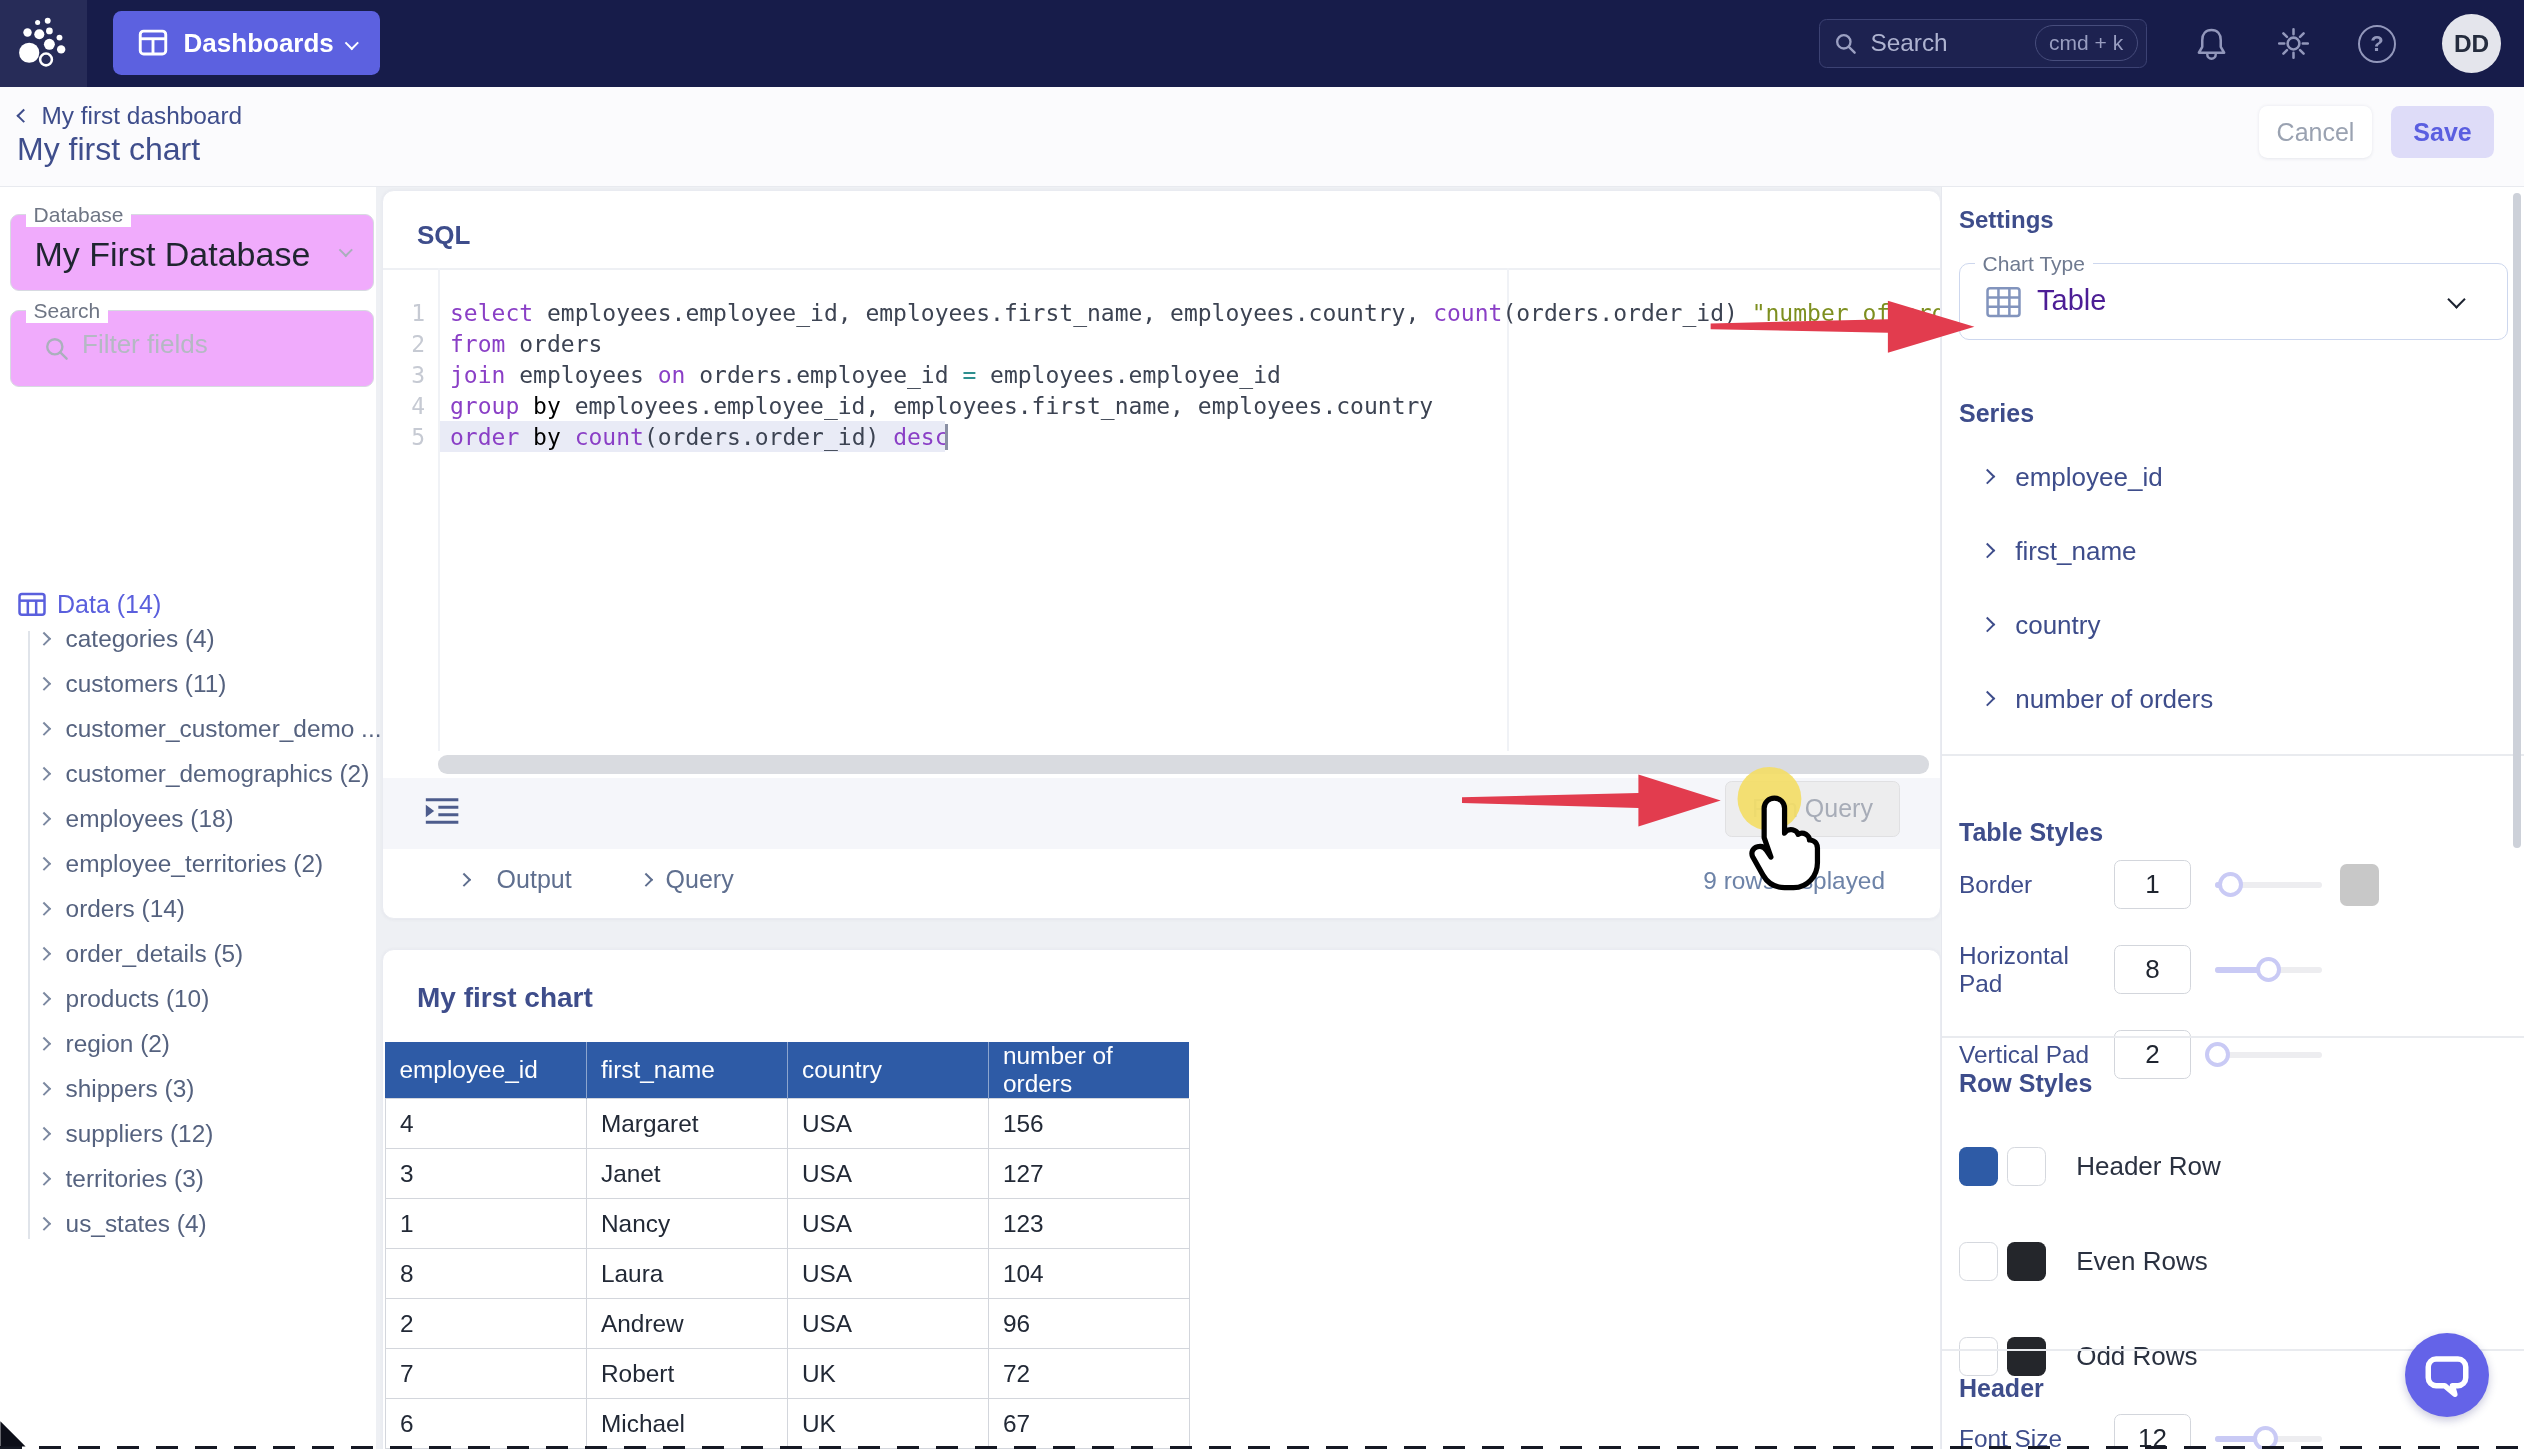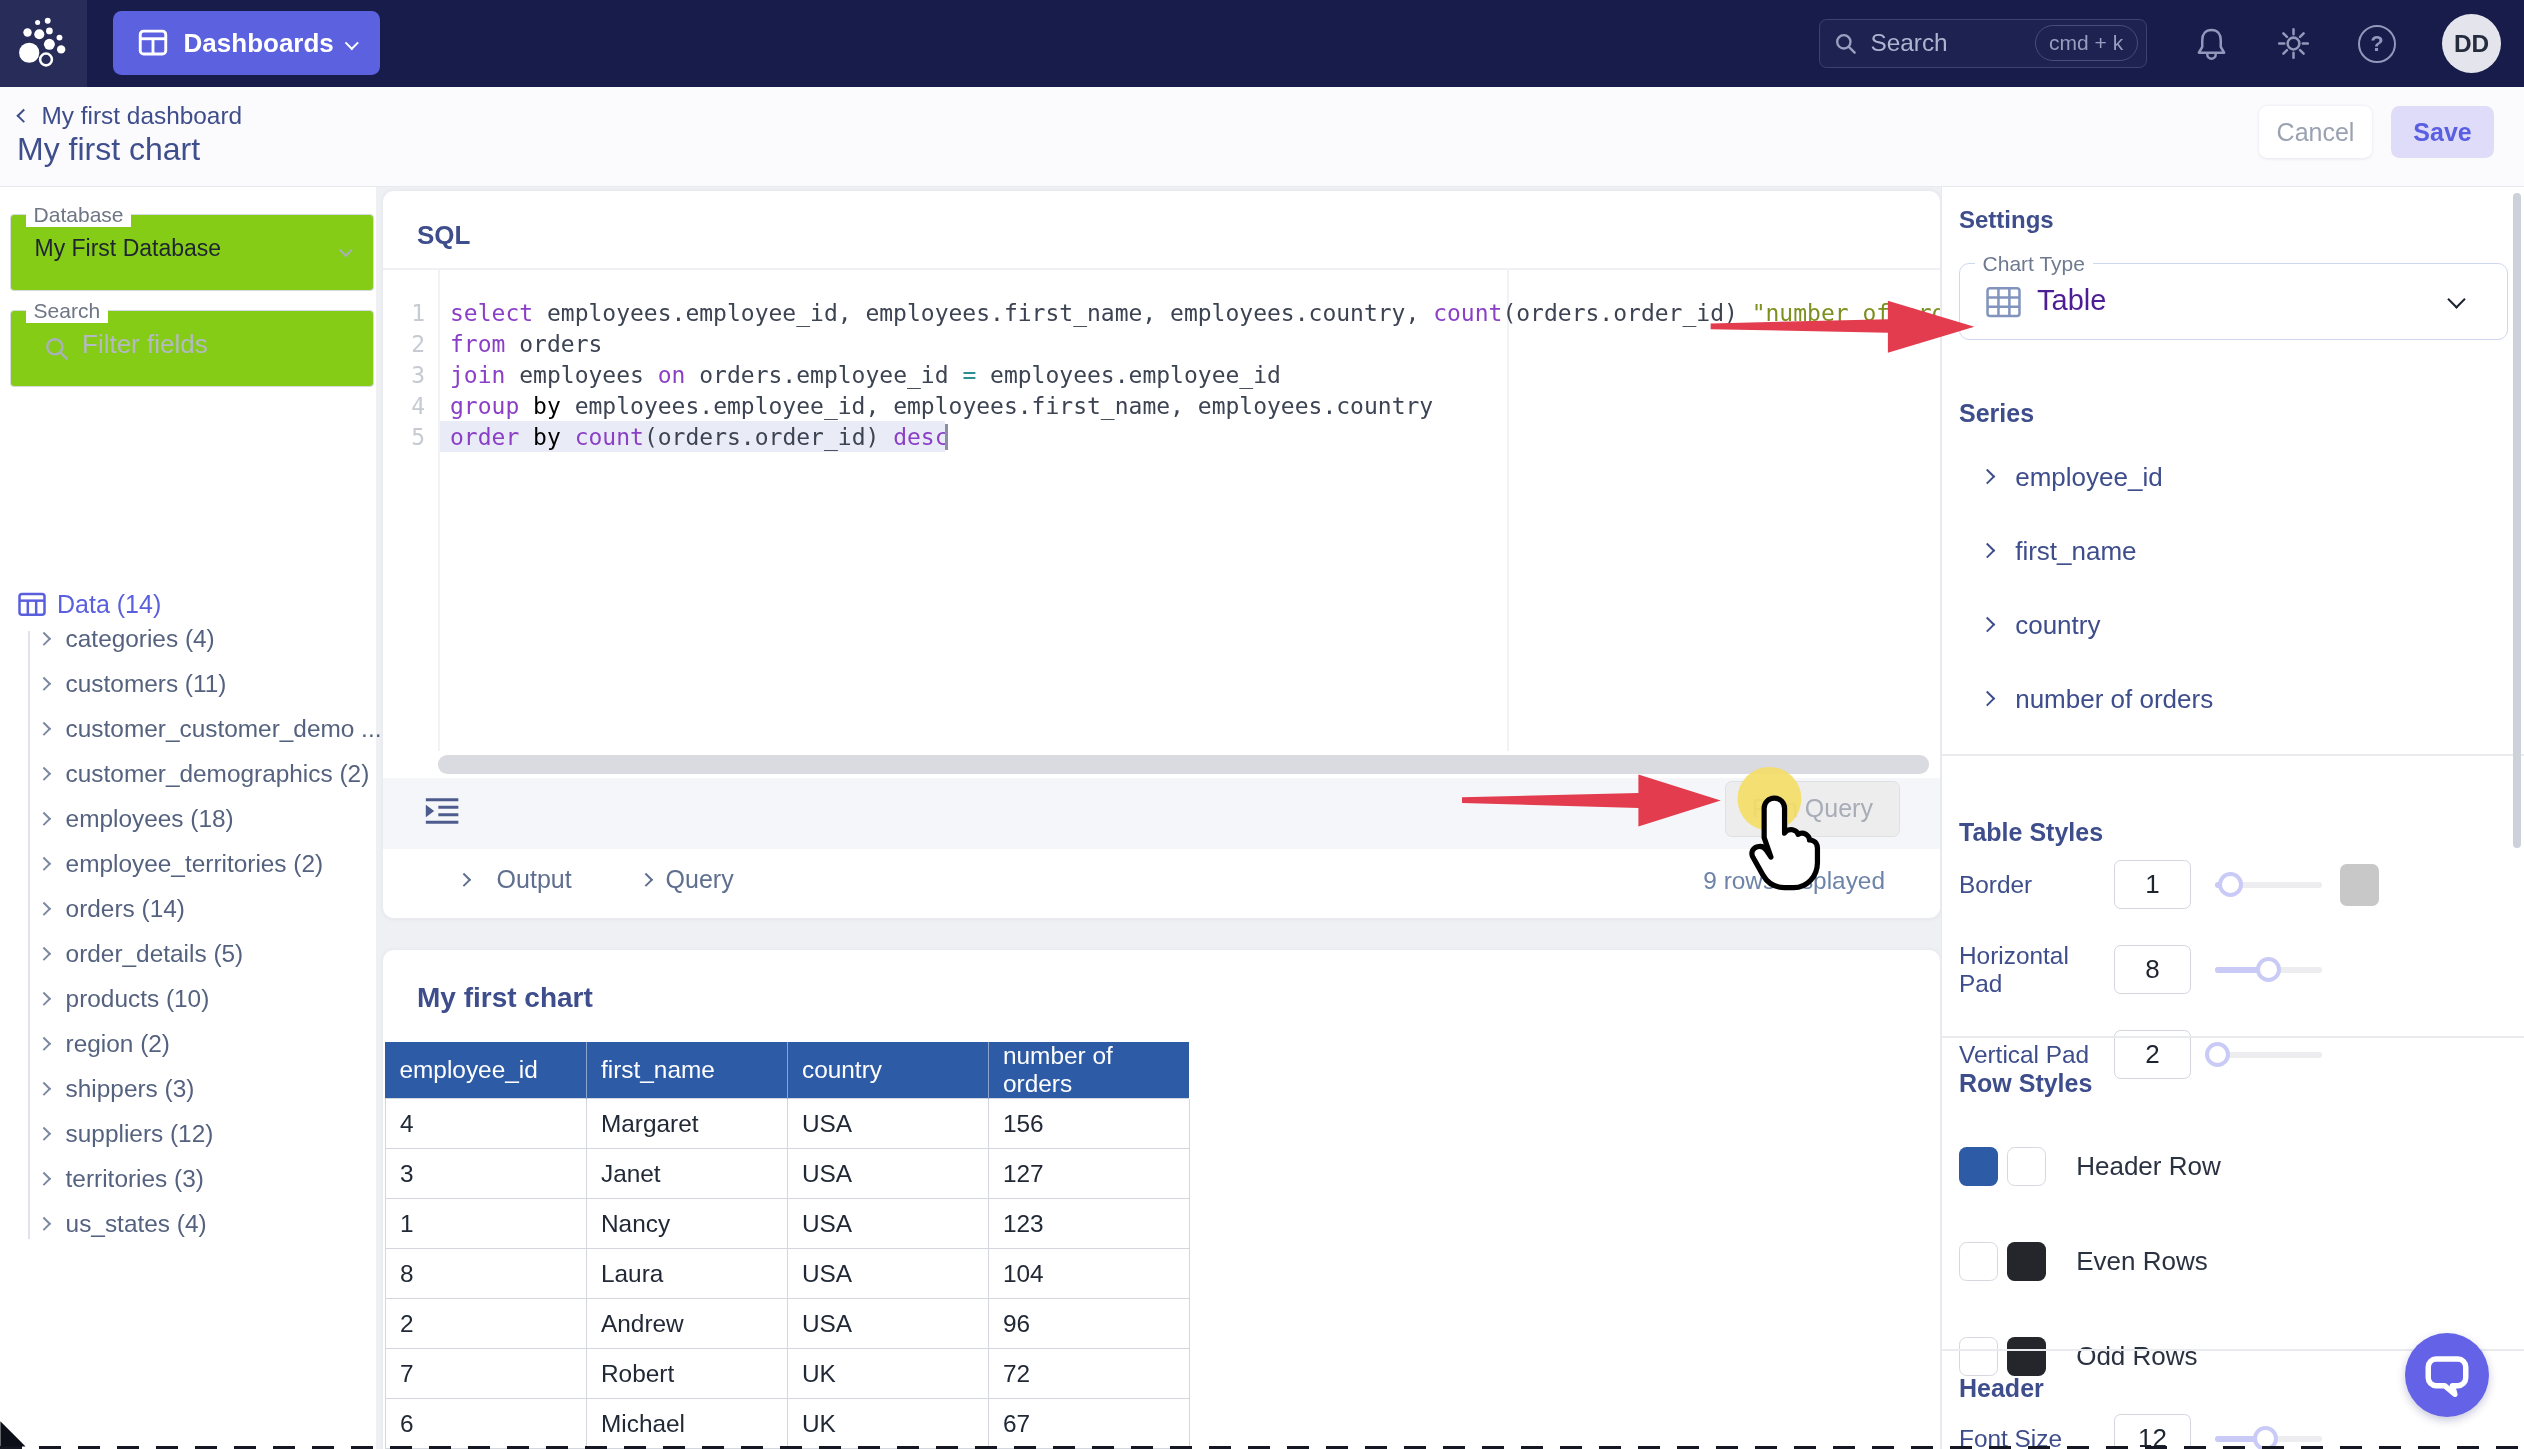--- a/index.html
+++ b/index.html
@@ -27,23 +27,23 @@
 
   
   .chev{display:inline-block;border-right:2.5px solid currentColor;border-bottom:2.5px solid currentColor;width:11px;height:11px;flex:none;}
   .chev.r{transform:rotate(-45deg);}
   .chev.d{transform:rotate(45deg);}
   .chev.l{transform:rotate(135deg);}
   .chev.sm{width:7.6px;height:7.6px;border-width:2.1px;}
 
   
   .sidebar{position:absolute;left:0;top:187px;width:376px;height:1263px;background:#fff;}
-  .fbox{position:absolute;border:1.7px solid #d7dae1;border-radius:4px;background:#84cc16;box-sizing:border-box;}
+  .fbox{position:absolute;border:1.7px solid #d7dae1;border-radius:9px;background:#f0abfc;box-sizing:border-box;}
   .flegend{position:absolute;top:-13.4px;left:15px;background:#fff;padding:0 7.6px;font-size:21px;color:#6e7584;line-height:1.2;}
-  .db-val{position:absolute;left:23.5px;top:20px;font-size:23px;color:#1f2530;}
+  .db-val{position:absolute;left:23.5px;top:20px;font-size:34px;color:#1f2530;}
   .fbox .chev-right{position:absolute;right:22px;top:30px;color:#a9afbb;}
   .filter-input{position:absolute;left:69px;top:17px;width:252px;border:none;outline:none;font-size:26px;color:#1f2530;font-family:"Liberation Sans",sans-serif;background:transparent;}
   .filter-input::placeholder{color:#b4b9c3;}
   .data-row{position:absolute;left:17px;top:402px;display:flex;align-items:center;gap:10px;cursor:pointer;}
   .data-row .lbl{color:#5a5fdd;font-size:25px;font-weight:500;}
   .tree-guide{position:absolute;left:28px;top:444px;width:1.7px;height:608px;background:#e0e4ea;}
   .tree{position:absolute;left:0;top:429px;width:376px;}
   .tree-item{height:45px;display:flex;align-items:center;cursor:pointer;}
   .tree-item .chev{margin-left:39px;color:#7c89a1;}
   .tree-label{margin-left:17px;font-size:24.4px;color:#55627f;white-space:nowrap;}

